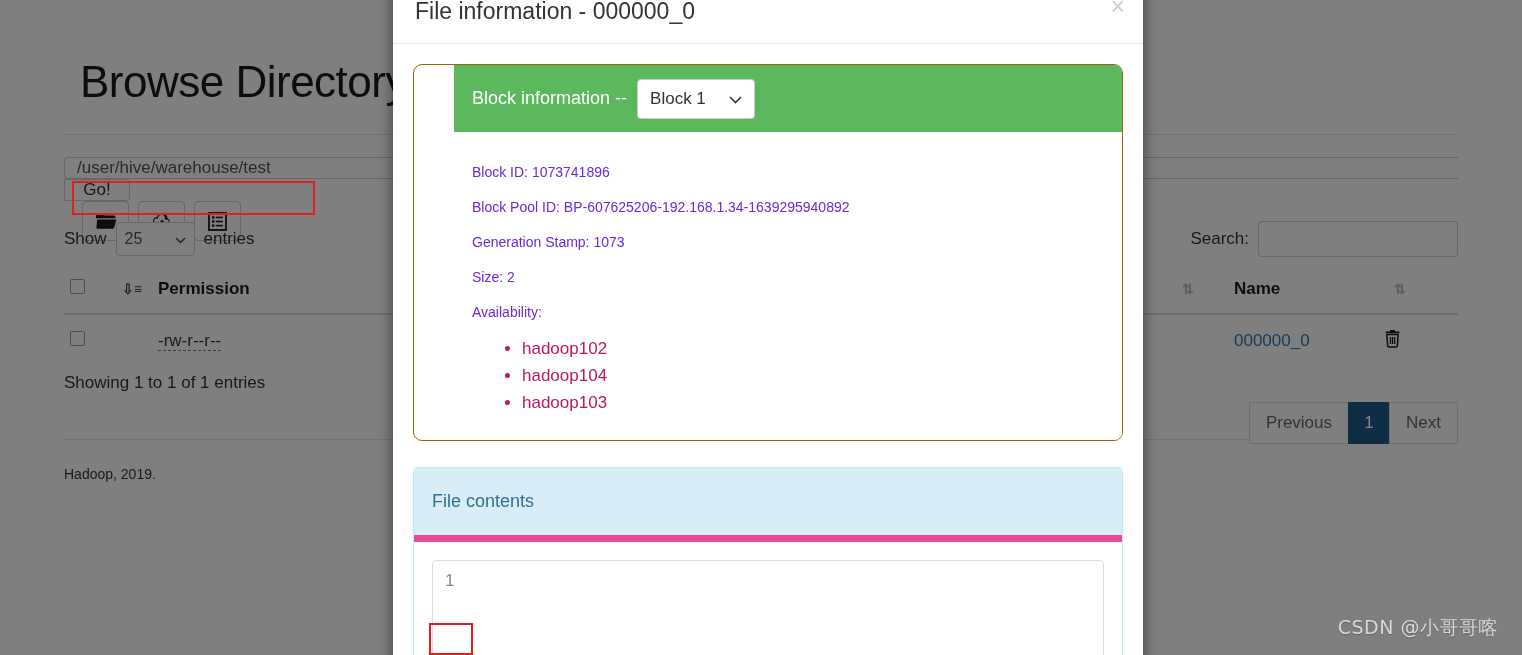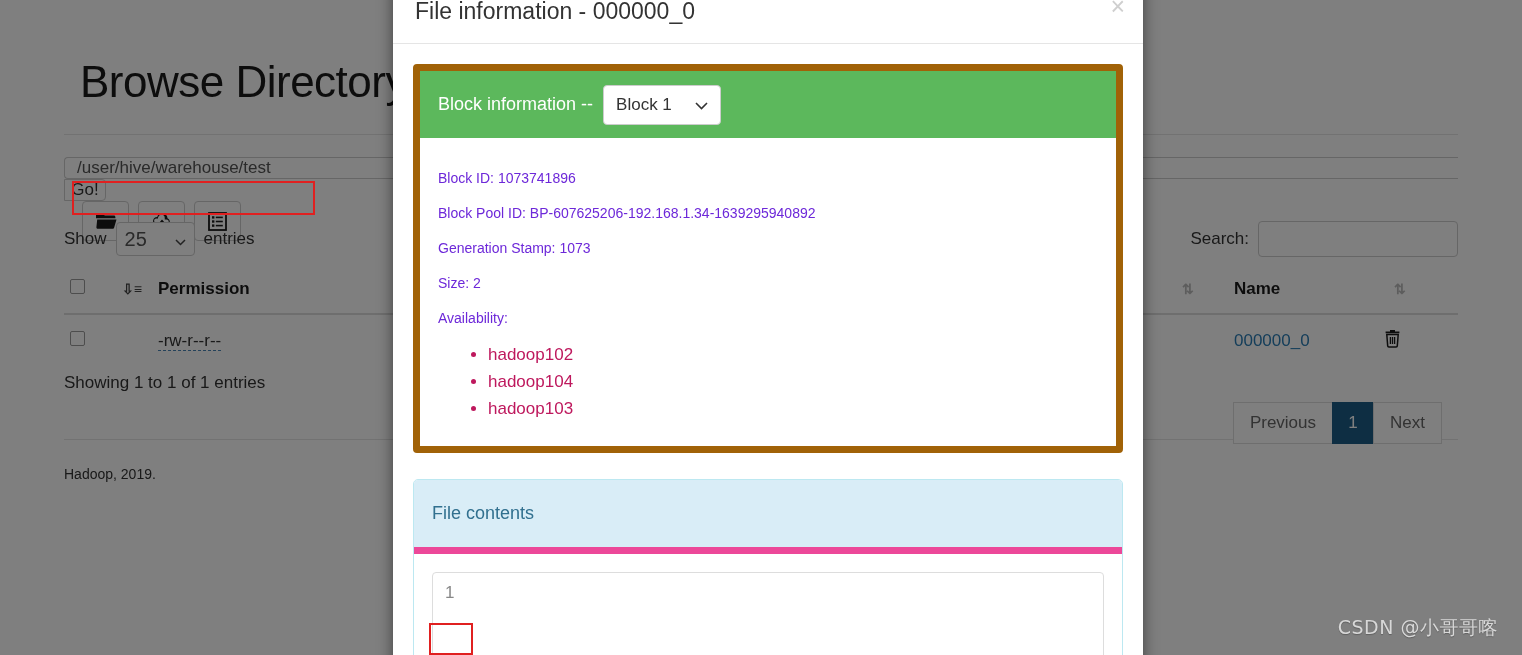--- a/index.html
+++ b/index.html
@@ -25,36 +25,36 @@
   }
   .title-rule { border: 0; border-top: 1px solid #e5e5e5; margin: 28px 0 0 0; }
 
   .path-row { display: flex; align-items: stretch; margin-top: 22px; height: 40px; flex-direction: column; }
   .path-input {
     flex: 1 1 auto; height: 40px; border: 1px solid #ccc; border-right: 0;
     border-radius: 4px 0 0 4px; padding: 0 12px; font-size: 17px; color: #555;
     display: flex; align-items: center; background: #fff; min-width: 0;
   }
   .go-btn {
-    width: 42px; height: 40px; border: 1px solid #ccc; background: #fff;
+    width: 66px; height: 40px; border: 1px solid #ccc; background: #fff;
     border-radius: 0 4px 4px 0; font-size: 17px; color: #333;
     display: flex; align-items: center; justify-content: center;
   }
   .tool-group { display: flex; margin-left: 18px; gap: 9px; }
   .tool-btn {
     width: 47px; height: 40px; border: 1px solid #ccc; border-radius: 4px;
     background: #fff; display: flex; align-items: center; justify-content: center;
     font-size: 19px; color: #222;
   }
 
   .controls-row { display: flex; align-items: center; justify-content: space-between; margin-top: 24px; }
   .show-entries { display: flex; align-items: center; gap: 9px; font-size: 17px; color: #333; }
   .show-select {
     border: 1px solid #ccc; border-radius: 4px; height: 34px; width: 79px;
-    padding: 0 8px; font-size: 20px; color: #555; background: #fff;
+    padding: 0 8px; font-size: 16px; color: #555; background: #fff;
     display: flex; align-items: center; justify-content: space-between;
     font-family: "Liberation Sans", sans-serif;
   }
   .search-box { display: flex; align-items: center; gap: 9px; font-size: 17px; color: #333; }
   .search-input { width: 200px; height: 36px; border: 1px solid #ccc; border-radius: 4px; background:#fff; }
 
   table.files { width: 100%; border-collapse: collapse; margin-top: 14px; table-layout: fixed; }
   table.files th {
     text-align: left; font-size: 17px; font-weight: bold; color: #1a1a1a;
     padding: 8px 6px 14px 6px; border-bottom: 2px solid #ddd; white-space: nowrap;
@@ -63,21 +63,21 @@
     font-size: 17px; color: #333; padding: 14px 6px; white-space: nowrap;
   }
   .sort-ic { color: #bbb; font-size: 14px; margin-left: 10px; }
   .sort-ic.active { color: #444; }
   .cb { width: 15px; height: 15px; border: 1px solid #9a9a9a; border-radius: 2px; background: #fff; display:inline-block; }
   .dotted { border-bottom: 1px dashed #4a85b5; color: #333; }
   .link-blue { color: #2b7db5; }
   .trash { color: #222; font-size: 18px; }
   .showing { font-size: 17px; color: #333; margin-top: 6px; }
 
-  .pager { position: absolute; right: 80px; top: 402px; display: flex; }
+  .pager { position: absolute; right: 64px; top: 402px; display: flex; }
   .pg {
     height: 42px; min-width: 66px; padding: 0 16px; border: 1px solid #ddd;
     display: flex; align-items: center; justify-content: center;
     font-size: 17px; color: #666; background: #fff; margin-left: -1px;
   }
   .pg.active { background: #1c5d86; color: #fff; border-color: #1c5d86; min-width: 42px; padding: 0; }
 
   .footer-rule { border:0; border-top: 1px solid #e5e5e5; margin: 46px 0 0 0; }
   .footer-text { font-size: 14px; color: #333; margin-top: 26px; }
 
@@ -100,21 +100,21 @@
   .modal-close {
     position: absolute; right: 18px; top: 16px; font-size: 25px; color: #cfcfcf;
     line-height: 1; font-weight: 400;
   }
   .modal-links { display: flex; padding: 20px 22px 22px 22px; border-bottom: 1px solid #e5e5e5; }
   .mlink { color: #2b7db5; font-size: 17px; }
   .mlink.l1 { width: 250px; }
   .mlink.l2 { width: 250px; }
   .modal-body { padding: 20px 20px 0 20px; }
 
-  .panel-green { border: 7px solid #a16207; border-radius: 4px; overflow: hidden; }
+  .panel-green { border: 1px solid #a16207; border-radius: 9px; overflow: hidden; padding-left: 40px; }
   .panel-green-head {
     background: #5cb85c; color: #fff; padding: 10px 18px;
     display: flex; align-items: center; gap: 0; min-height: 67px;
   }
   .panel-green-head .lbl { font-size: 18px; font-weight: 400; }
   .block-select {
     margin-left: 10px; background: #fff; border: 1px solid #ccc; border-radius: 4px;
     height: 40px; min-width: 118px; padding: 0 12px; color: #333; font-size: 17px;
     display: flex; align-items: center; justify-content: space-between; gap: 14px;
     font-family: "Liberation Sans", sans-serif;

